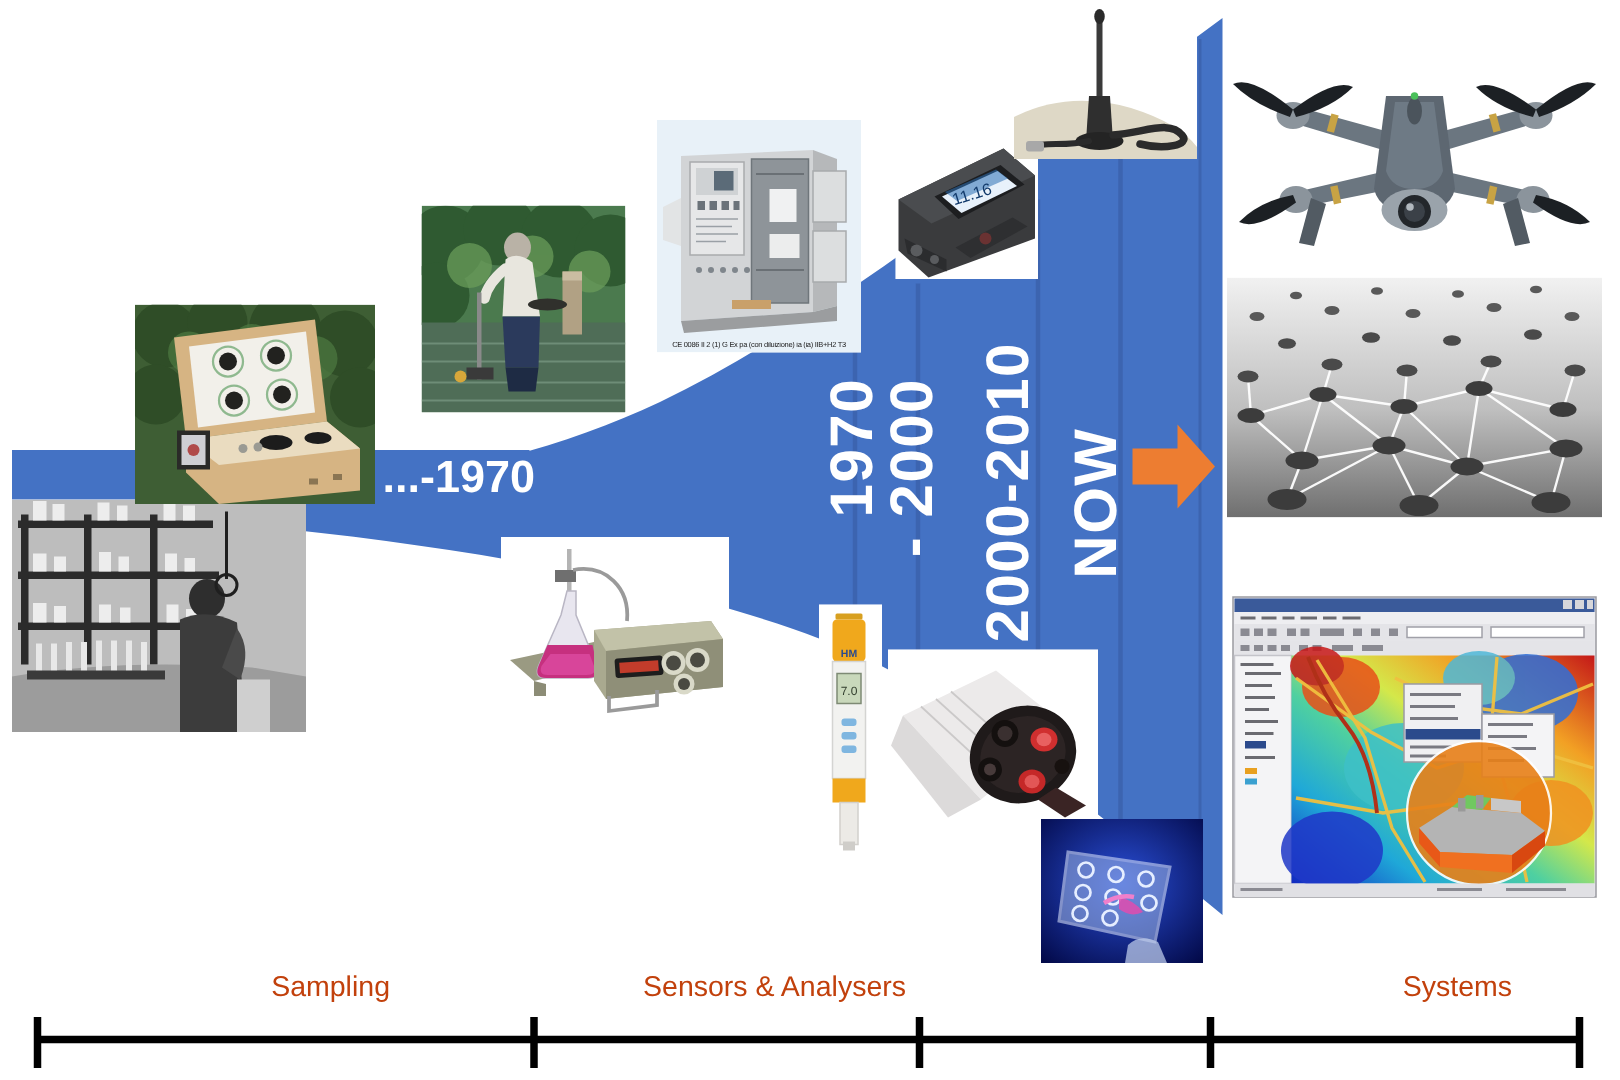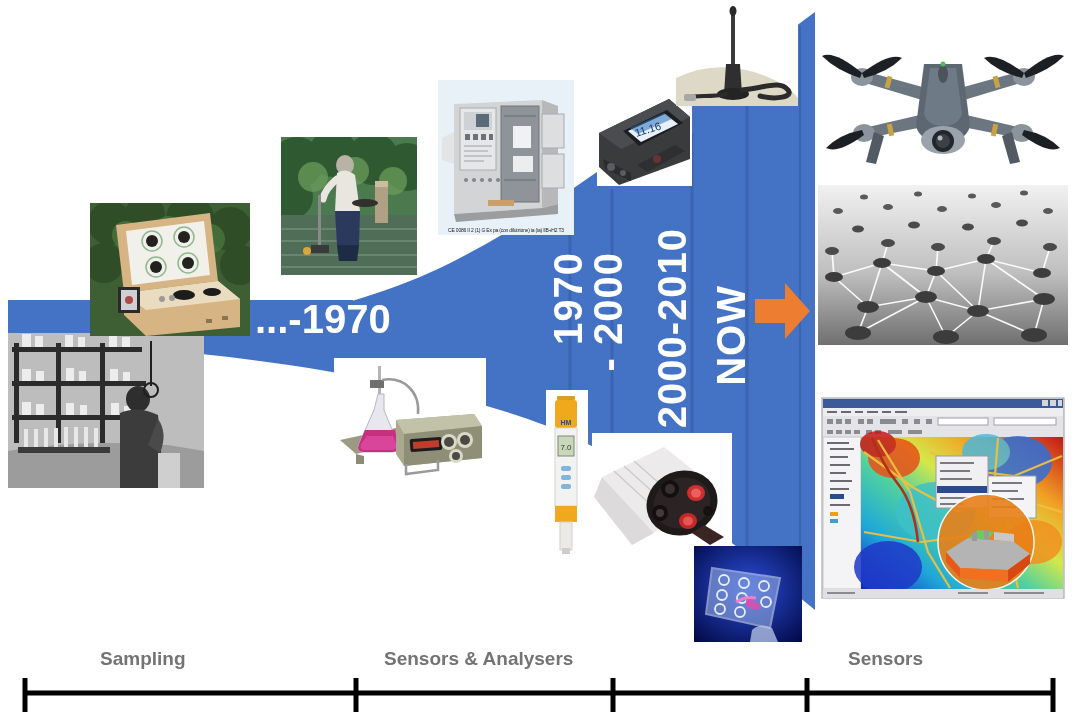--- a/index.html
+++ b/index.html
@@ -68,21 +68,21 @@
     position: absolute;
     left: 8px; top: 300px;
     width: 345px; height: 38px;
     background: #4472c4;
   }
   #era-banner-label {
     position: absolute;
     left: 255px; top: 298px;
     width: 100px; height: 42px;
     color: #ffffff;
-    font-size: 40px;
+    font-size: 30px;
     font-weight: bold;
     line-height: 42px;
     text-align: center;
     white-space: nowrap;
     user-select: none;
   }
 
   
   #arrow {
     position: absolute;
@@ -92,26 +92,25 @@
 
   
   #axis {
     position: absolute;
     left: 0; top: 640px;
     width: 1080px; height: 80px;
   }
   .axis-label {
     position: absolute;
     top: 648px;
-    text-align: left;
+    text-align: right;
     font-size: 19px;
-    color: #737373;
+    color: #c2410c;
     white-space: nowrap;
     user-select: none;
-    font-weight: bold;
   }
 </style>
 </head>
 <body>
 
 <div id="stage">
 
   <div id="funnel-wrap">
     <svg width="1080" height="720" viewBox="0 0 1080 720" xmlns="http://www.w3.org/2000/svg">
 
@@ -404,21 +403,21 @@
         <circle cx="115" cy="84" r="5" fill="#4a4a42"></circle>
       <circle cx="131" cy="82" r="8" fill="#d9d9c8"></circle>
         <circle cx="131" cy="82" r="5" fill="#4a4a42"></circle>
       <circle cx="122" cy="98" r="7" fill="#d9d9c8"></circle>
         <circle cx="122" cy="98" r="4" fill="#4a4a42"></circle>
 
       <path d="M72 106 L72 116 L104 112 L104 102" stroke="#9a9a9a" stroke-width="2.5" fill="none"></path>
     </svg>
   </div>
 
-  <div class="photo" style="left:546px; top:390px; width:42px; height:168px;">
+  <div class="photo" style="left:546px; top:403px; width:42px; height:168px;">
     <svg width="42" height="168" viewBox="0 0 42 168" xmlns="http://www.w3.org/2000/svg">
       <rect width="42" height="168" fill="#ffffff"></rect>
 
       <rect x="11" y="6" width="18" height="4" rx="1" fill="#d8a020"></rect>
       <rect x="9" y="10" width="22" height="28" rx="3" fill="#f0a81c"></rect>
 
       <rect x="9" y="38" width="22" height="78" fill="#f2f2f0"></rect>
       <rect x="9" y="38" width="22" height="78" fill="none" stroke="#d4d4d2"></rect>
 
       <text x="20" y="35" font-family="Liberation Sans, sans-serif" font-size="7" font-weight="bold" fill="#2c4b8c" text-anchor="middle">HM</text>
@@ -761,21 +760,21 @@
   <div class="era-vert" id="era-now">NOW</div>
 
   <div id="arrow">
     <svg width="58" height="60" viewBox="0 0 58 60" xmlns="http://www.w3.org/2000/svg">
       <path d="M2 18 L32 18 L32 2 L57 30 L32 58 L32 42 L2 42 Z" fill="#ED7D31"></path>
     </svg>
   </div>
 
   <div class="axis-label" style="left:100px; width:160px;">Sampling</div>
   <div class="axis-label" style="left:384px; width:220px;">Sensors &amp; Analysers</div>
-  <div class="axis-label" style="left:848px; width:160px;">Sensors</div>
+  <div class="axis-label" style="left:848px; width:160px;">Systems</div>
 
   <div id="axis">
     <svg width="1080" height="80" viewBox="0 0 1080 80" xmlns="http://www.w3.org/2000/svg">
       <line x1="25" y1="53" x2="1053" y2="53" stroke="#000000" stroke-width="5"></line>
       <g stroke="#000000" stroke-width="5">
         <line x1="25" y1="38" x2="25" y2="72"></line>
         <line x1="356" y1="38" x2="356" y2="72"></line>
         <line x1="613" y1="38" x2="613" y2="72"></line>
         <line x1="807" y1="38" x2="807" y2="72"></line>
         <line x1="1053" y1="38" x2="1053" y2="72"></line>

